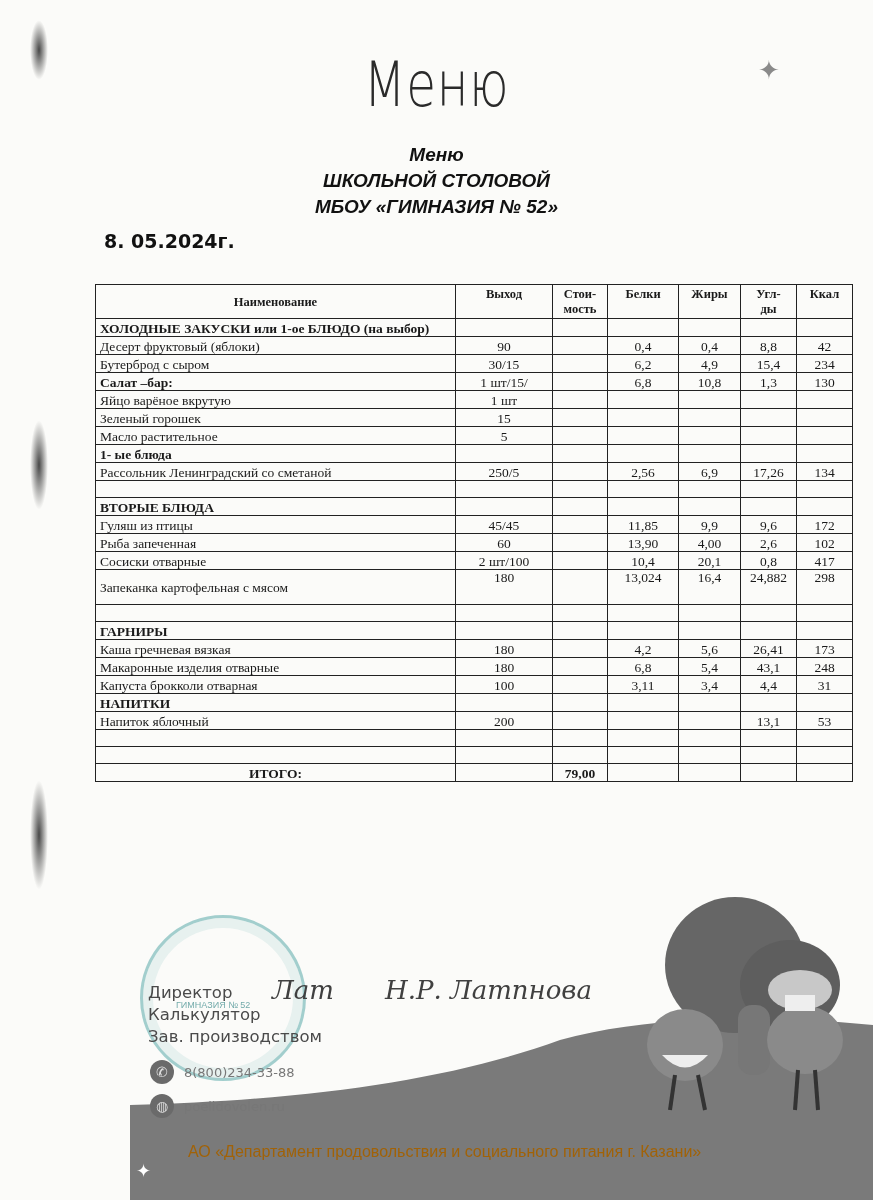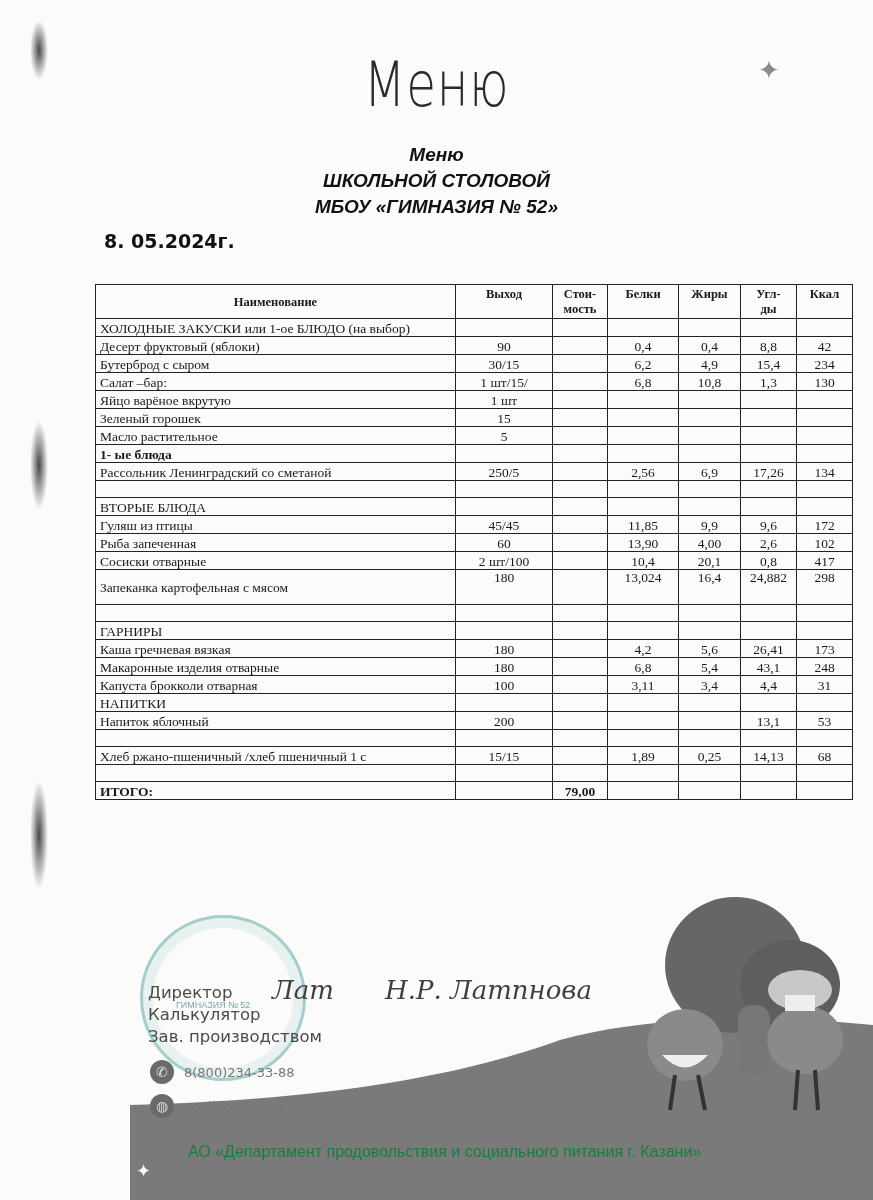--- a/index.html
+++ b/index.html
@@ -22,37 +22,37 @@
   table.menu {
     position: absolute; left: 95px; top: 284px; width: 757px;
     border-collapse: collapse; font-size: 13.5px; table-layout: fixed;
   }
   table.menu td, table.menu th { border: 1px solid #222; padding: 0 4px; height: 17px; line-height: 15px; vertical-align: bottom; }
   table.menu th { font-weight: bold; font-size: 12.5px; vertical-align: top; text-align: center; padding-top: 2px; }
   table.menu th.name-h { vertical-align: middle; }
   col.c-name { width: 360px; } col.c-out { width: 97px; } col.c-cost { width: 55px; }
   col.c-b { width: 71px; } col.c-f { width: 62px; } col.c-u { width: 56px; } col.c-k { width: 56px; }
   td.num { text-align: center; }
-  td.section { font-weight: normal; }
+  td.section { font-weight: bold; }
   td.sub { font-weight: bold; padding-left: 24px; }
-  td.total-label { font-weight: bold; height: 34px; vertical-align: bottom; }
+  td.total-label { text-align: center; font-weight: bold; height: 34px; vertical-align: bottom; }
   td.total-val { font-weight: bold; text-align: center; vertical-align: bottom; }
   tr.big td { height: 34px; vertical-align: middle; }
   tr.big td.num { vertical-align: top; }
   tr.spacer td { height: 16px; }
 
   .footer-band { position: absolute; left: 130px; top: 1020px; width: 743px; height: 180px; }
   .stamp { position: absolute; left: 140px; top: 915px; width: 160px; height: 160px; border-radius: 50%;
     border: 3px solid rgba(90,170,170,0.55); box-shadow: inset 0 0 0 10px rgba(90,170,170,0.12); }
   .stamp-text { position: absolute; left: 176px; top: 1000px; font-family: "Liberation Sans", sans-serif; font-size: 9px; color: rgba(80,150,150,0.8); }
   .sig { position: absolute; top: 975px; font-family: "DejaVu Serif", serif; font-style: italic; font-size: 26px; color: #404040; }
   .roles { position: absolute; left: 148px; top: 982px; font-family: "DejaVu Sans", sans-serif; font-size: 16.5px; line-height: 22px; color: #4a4a4a; }
   .contact { position: absolute; left: 150px; font-family: "DejaVu Sans", sans-serif; font-size: 13px; color: #777; display: flex; align-items: center; gap: 10px; }
   .contact .ic { width: 24px; height: 24px; border-radius: 50%; background: #6a6a6a; color: #ddd; font-size: 14px; display: flex; align-items: center; justify-content: center; }
-  .org { position: absolute; left: 188px; top: 1143px; font-family: "Liberation Sans", sans-serif; font-size: 16px; color: #15803d; }
+  .org { position: absolute; left: 188px; top: 1143px; font-family: "Liberation Sans", sans-serif; font-size: 16px; color: #a16207; }
   .mascots { position: absolute; left: 640px; top: 885px; width: 230px; height: 240px; }
 </style>
 </head>
 <body>
 
 <div class="scan-smudge" style="top:20px;height:60px;"></div>
 <div class="scan-smudge" style="top:420px;height:90px;"></div>
 <div class="scan-smudge" style="top:780px;height:110px;"></div>
 
 <div class="hand-title">Меню</div>
@@ -288,29 +288,20 @@
       </tr>
       <tr class="spacer">
         <td></td>
         <td class="num"></td>
         <td class="num"></td>
         <td class="num"></td>
         <td class="num"></td>
         <td class="num"></td>
         <td class="num"></td>
       </tr>
-      <tr>
-        <td>Хлеб ржано-пшеничный /хлеб пшеничный 1 с</td>
-        <td class="num">15/15</td>
-        <td class="num"></td>
-        <td class="num">1,89</td>
-        <td class="num">0,25</td>
-        <td class="num">14,13</td>
-        <td class="num">68</td>
-      </tr>
       <tr class="spacer">
         <td></td>
         <td class="num"></td>
         <td class="num"></td>
         <td class="num"></td>
         <td class="num"></td>
         <td class="num"></td>
         <td class="num"></td>
       </tr>
     </tbody>

